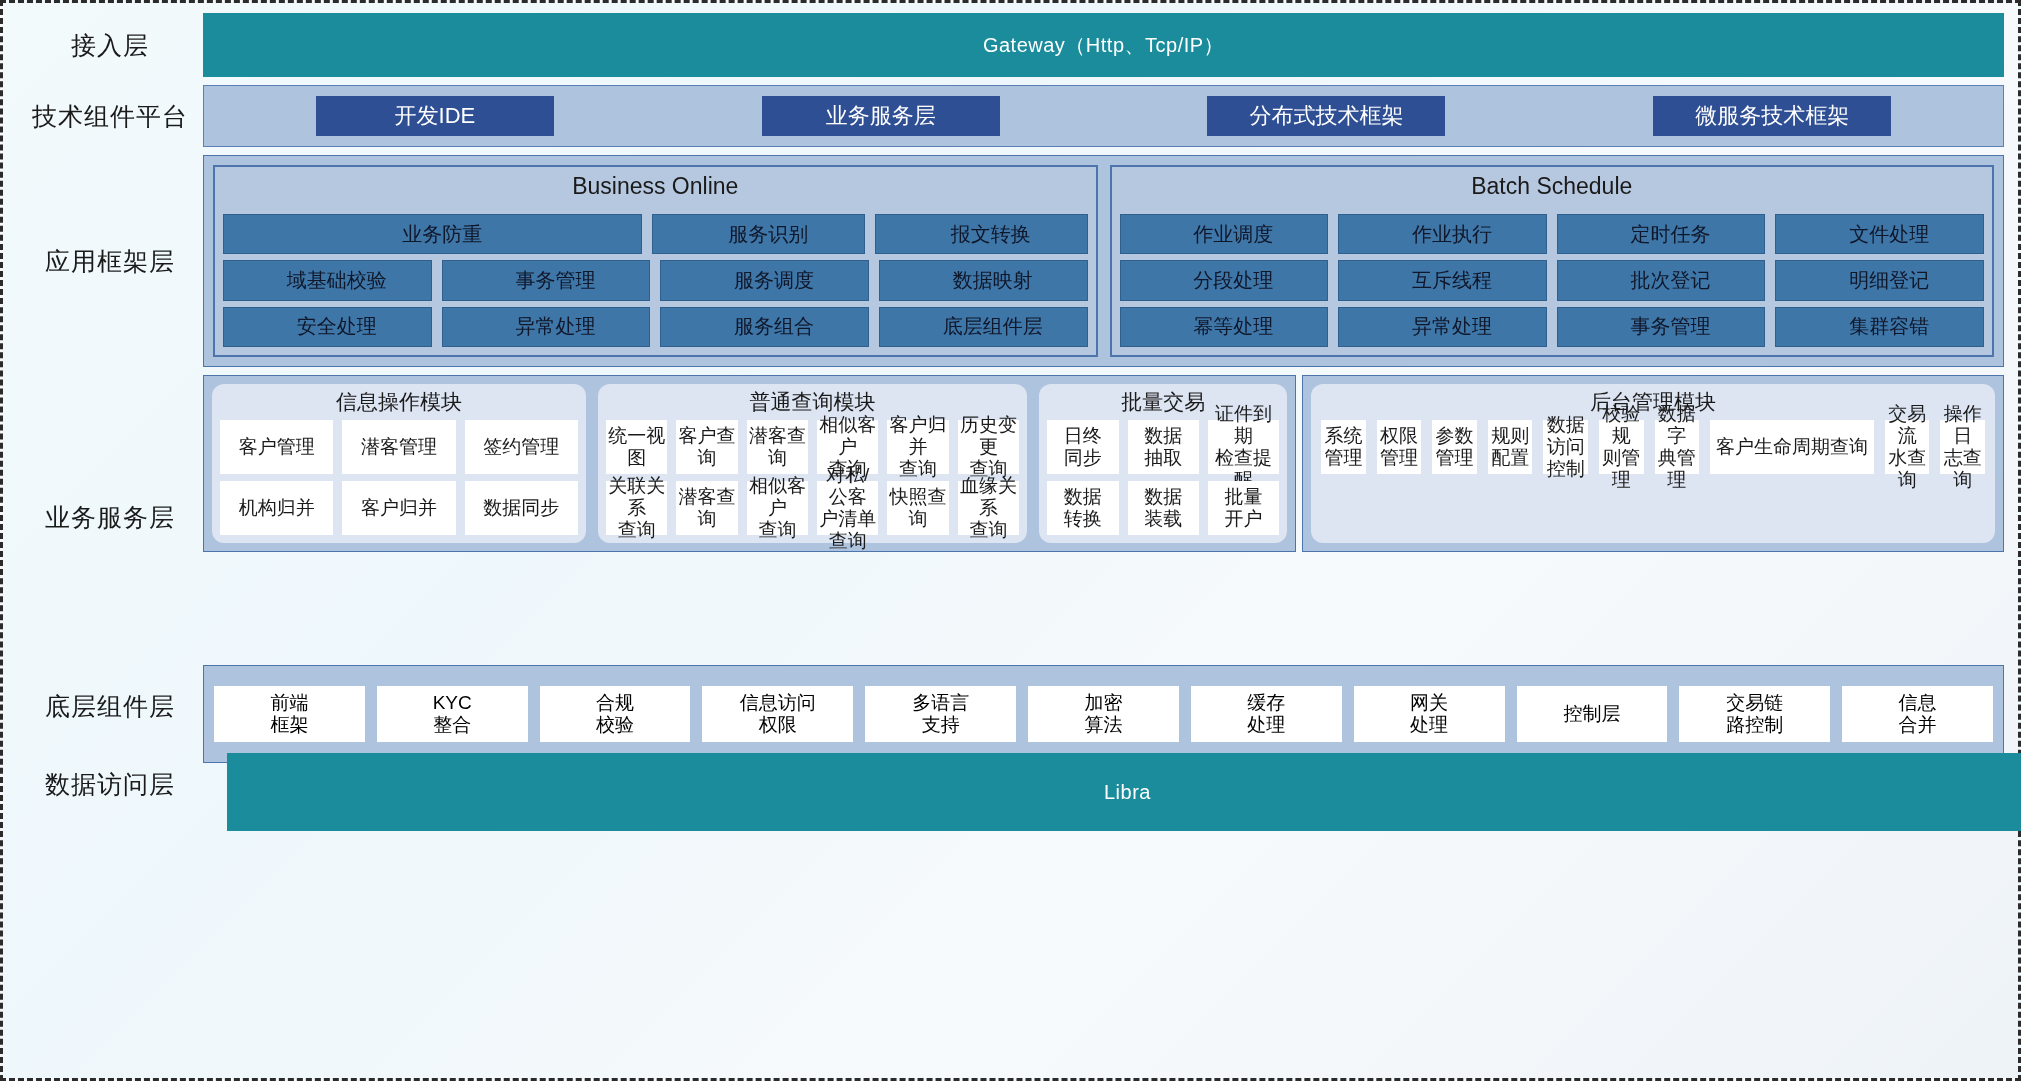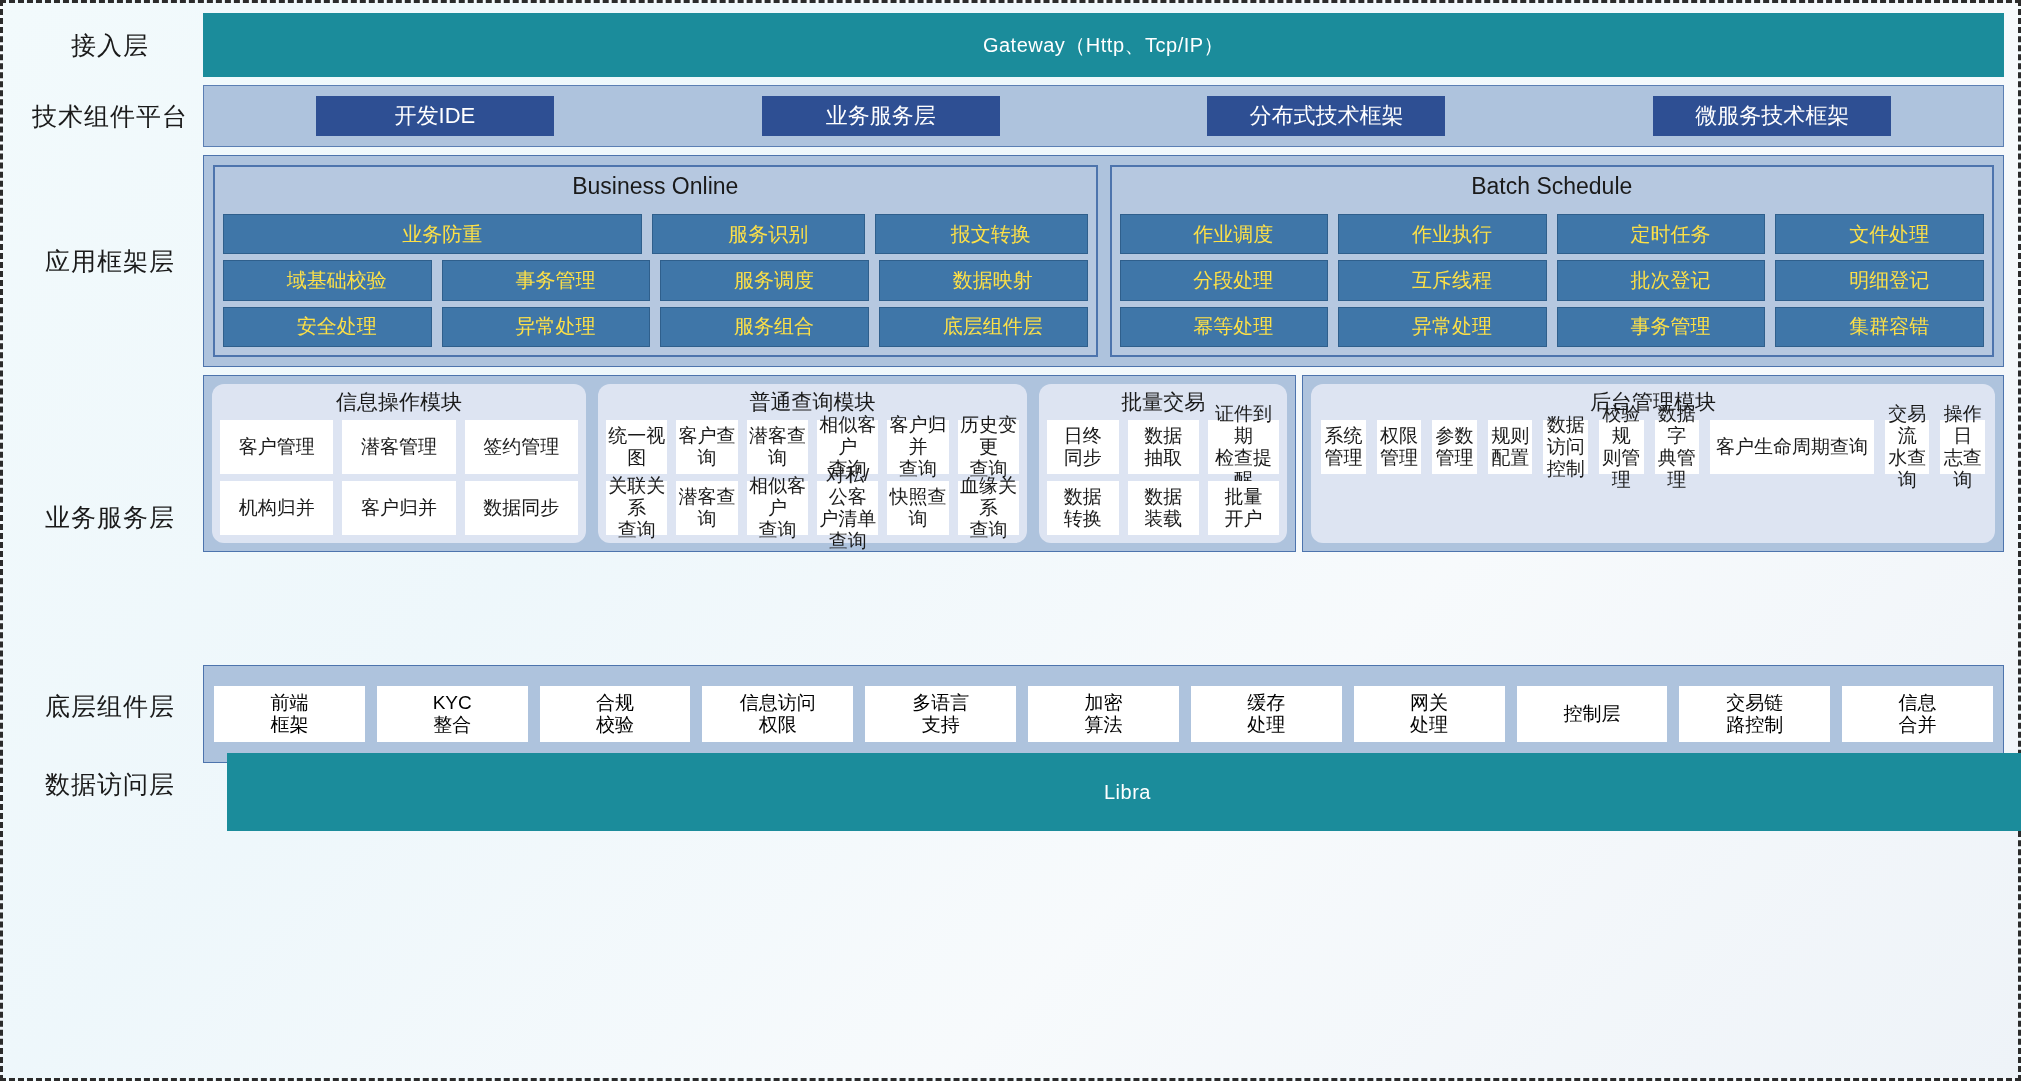--- a/index.html
+++ b/index.html
@@ -76,21 +76,21 @@
   }
   .af-title {
     text-align: center; font-size: 23px; color: #1a1a1a;
     line-height: 30px; margin-bottom: 13px;
   }
   .af-grid { display: flex; flex-direction: column; gap: 6px; flex: 1 1 auto; }
   .af-line { display: flex; gap: 10px; flex: 1 1 0; }
   .af-chip {
     background: #3f76a8;
     border: 1px solid #2f5f8c;
-    color: #fde047;
+    color: #0f172a;
     font-size: 20px;
     display: flex; align-items: center; justify-content: center;
     flex: 1 1 0;
     padding-left: 19px;
   }
   .af-chip.wide2 { flex: 2.08 1 0; }
 
   
   #bizserv-wrap {
     display: flex; flex-direction: row; gap: 6px; width: 100%;

